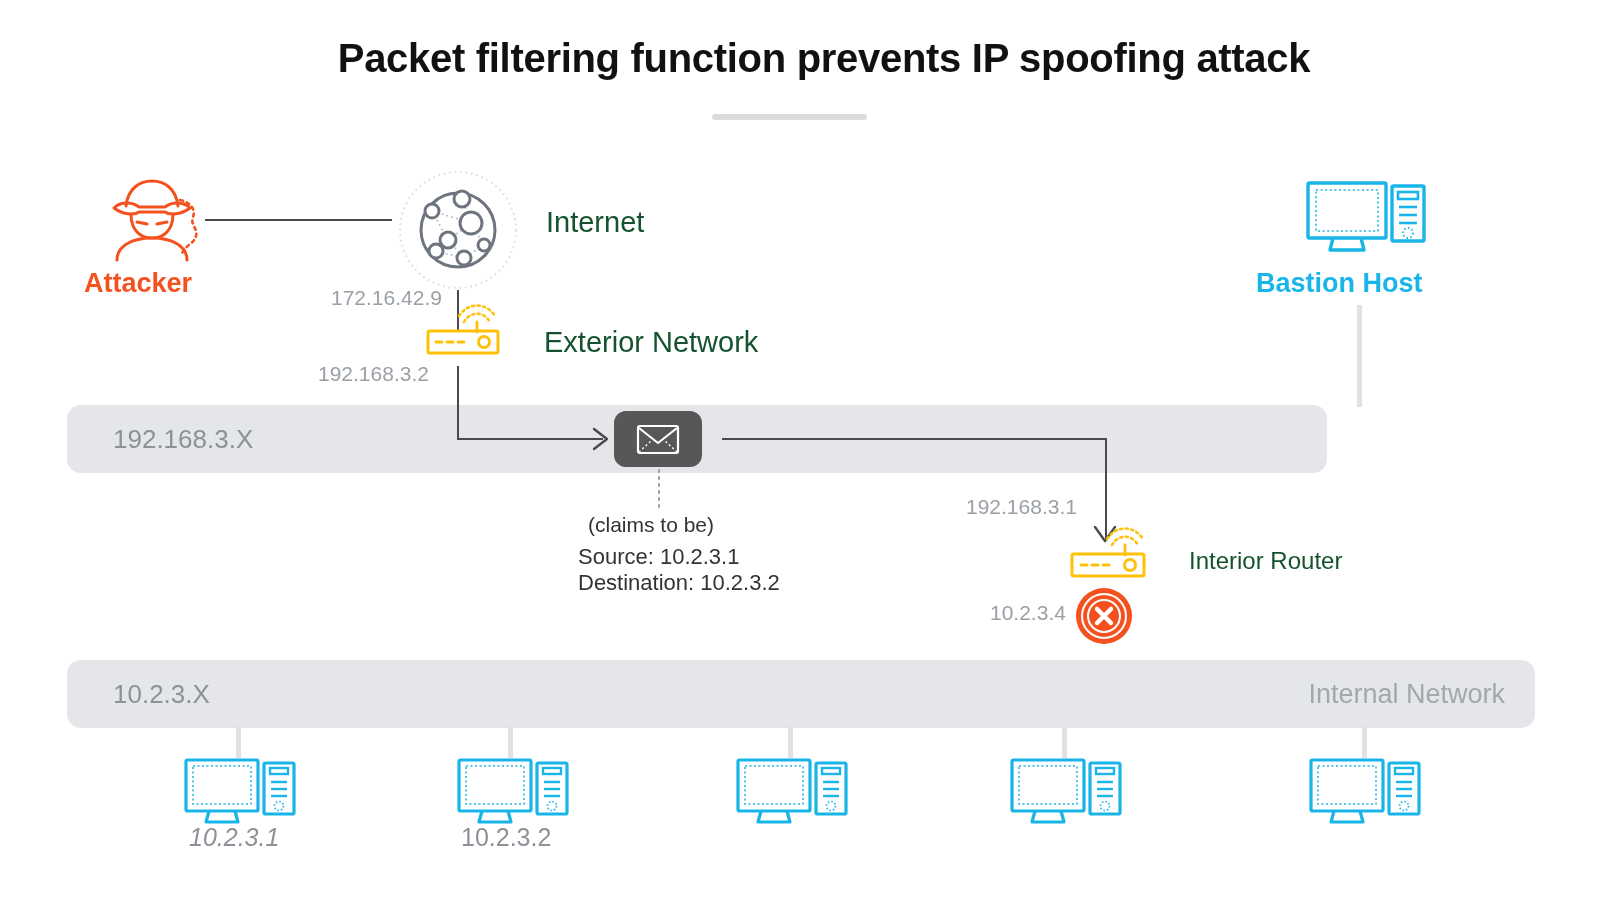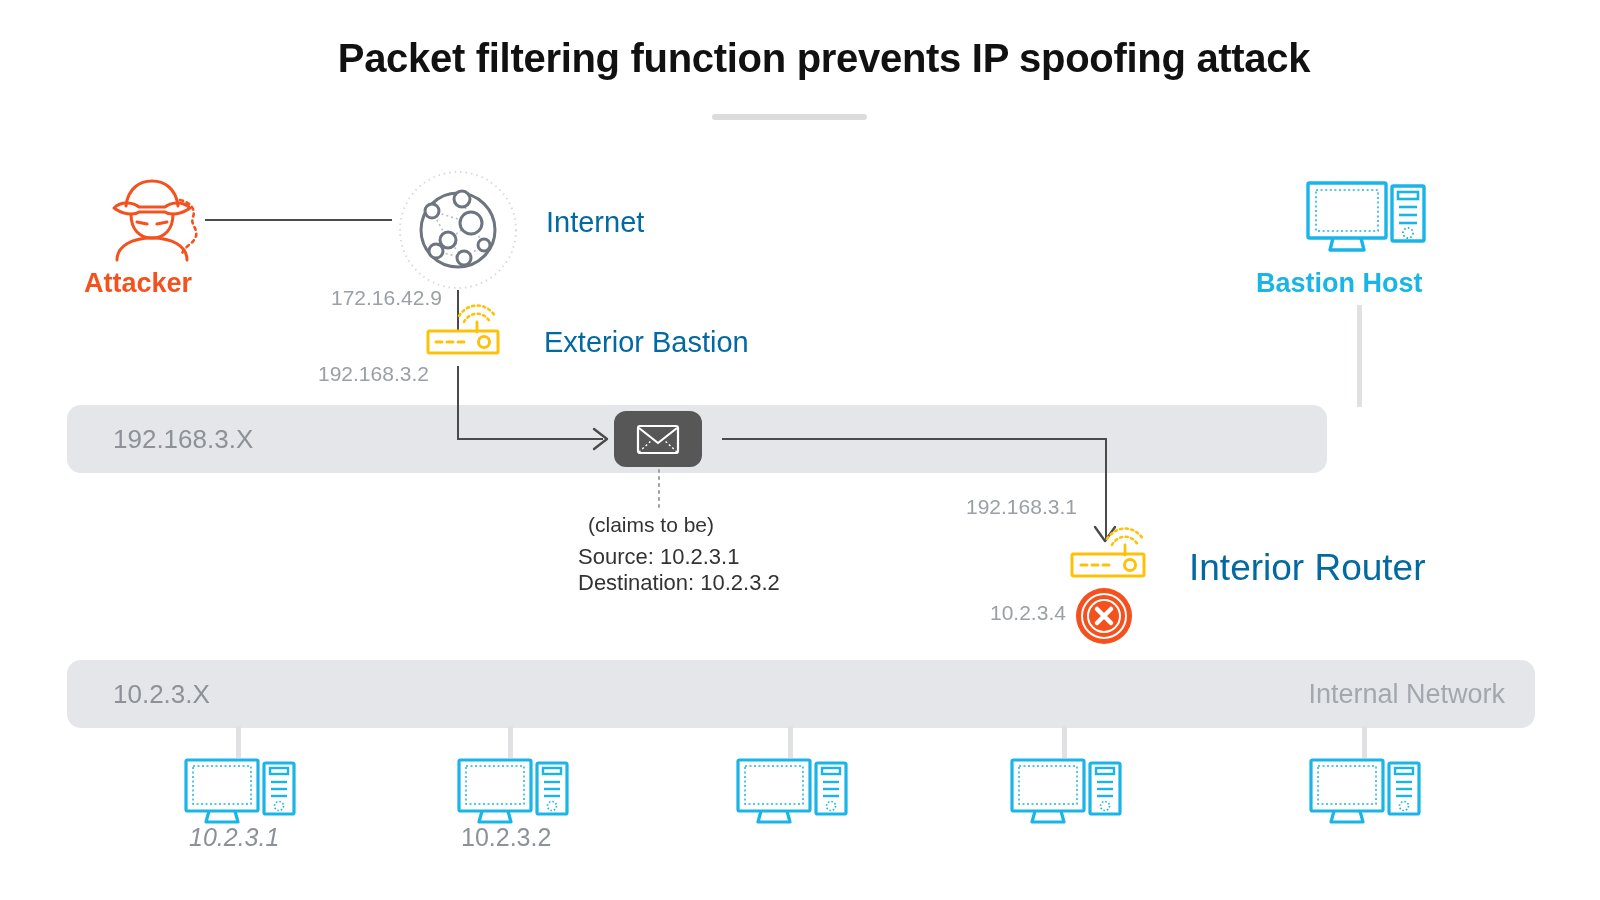--- a/index.html
+++ b/index.html
@@ -28,21 +28,21 @@
     position:absolute;left:46px;top:50%;transform:translateY(-50%);
     font-size:26px;color:#8d9299;white-space:nowrap;
   }
   .netbar .nm{
     position:absolute;right:30px;top:50%;transform:translateY(-50%);
     font-size:27px;color:#a3a8ae;white-space:nowrap;
   }
 
   
   .lbl{position:absolute;white-space:nowrap;}
-  .lbl-big{font-size:27px;color:#0369a1;font-weight:500;text-align:right;}
+  .lbl-big{font-size:27px;color:#14532d;font-weight:500;text-align:right;}
   .lbl-attacker{font-size:27px;color:#f4511e;font-weight:bold;}
   .lbl-bastion{font-size:27px;color:#19b5e8;font-weight:bold;}
   .lbl-ip{font-size:21px;color:#9aa0a6;}
   .lbl-sm{font-size:20px;color:#333;}
 
   
   .ln{position:absolute;background:#4a4a4a;}
   .ln-gray{position:absolute;background:#e0e1e3;}
 
   svg{overflow:visible;display:block;}
@@ -147,21 +147,21 @@
       <g stroke-width="2.6" stroke-dasharray="2.2,3.4">
         <path d="M46 24 C52 13 66 13 72 24"></path>
         <path d="M41 18 C50 4 68 4 77 18"></path>
       </g>
       <line x1="59" y1="24" x2="59" y2="34" stroke-width="2.8"></line>
       <rect x="10" y="33" width="70" height="22" rx="1.5" stroke-width="3"></rect>
       <line x1="18" y1="44" x2="50" y2="44" stroke-width="3" stroke-dasharray="6,5"></line>
       <circle cx="66" cy="44" r="5.5" stroke-width="3"></circle>
     </g>
   </svg>
-  <div class="lbl lbl-big" style="left:544px;top:326px;font-size:29px;">Exterior Bastion</div>
+  <div class="lbl lbl-big" style="left:544px;top:326px;font-size:29px;">Exterior Network</div>
 
   <div class="envelope-box" style="left:614px;top:411px;">
     <svg width="44" height="32">
       <rect x="2" y="3" width="40" height="27" rx="2" fill="none" stroke="#ffffff" stroke-width="2.2"></rect>
       <path d="M3 5 L22 20 L41 5" fill="none" stroke="#ffffff" stroke-width="2.2" stroke-linejoin="round"></path>
       <path d="M3 29 L16 17" fill="none" stroke="#ffffff" stroke-width="1.4" stroke-dasharray="2,2.5"></path>
       <path d="M41 29 L28 17" fill="none" stroke="#ffffff" stroke-width="1.4" stroke-dasharray="2,2.5"></path>
     </svg>
   </div>
   <div class="lbl lbl-sm" style="left:588px;top:513px;font-size:21px;">(claims to be)</div>
@@ -174,21 +174,21 @@
       <g stroke-width="2.6" stroke-dasharray="2.2,3.4">
         <path d="M50 27 C56 16 70 16 76 27"></path>
         <path d="M45 21 C54 7 72 7 81 21"></path>
       </g>
       <line x1="63" y1="27" x2="63" y2="37" stroke-width="2.8"></line>
       <rect x="10" y="36" width="72" height="22" rx="1.5" stroke-width="3"></rect>
       <line x1="19" y1="47" x2="52" y2="47" stroke-width="3" stroke-dasharray="6,5"></line>
       <circle cx="68" cy="47" r="5.5" stroke-width="3"></circle>
     </g>
   </svg>
-  <div class="lbl lbl-big" style="left:1189px;top:547px;font-size:37px;">Interior Router</div>
+  <div class="lbl lbl-big" style="left:1189px;top:547px;font-size:24px;">Interior Router</div>
 
   <div class="lbl lbl-ip" style="left:990px;top:601px;">10.2.3.4</div>
   <svg class="svg-abs" style="left:1076px;top:588px;" width="56" height="56">
     <circle cx="28" cy="28" r="28" fill="#f4511e"></circle>
     <circle cx="28" cy="28" r="22" fill="none" stroke="#ffffff" stroke-width="2"></circle>
     <circle cx="28" cy="28" r="16" fill="none" stroke="#ffffff" stroke-width="2"></circle>
     <path d="M21 21 L35 35 M35 21 L21 35" stroke="#ffffff" stroke-width="4.5" stroke-linecap="round"></path>
   </svg>
 
   <svg class="svg-abs" style="left:1305px;top:180px;" width="124" height="76">

